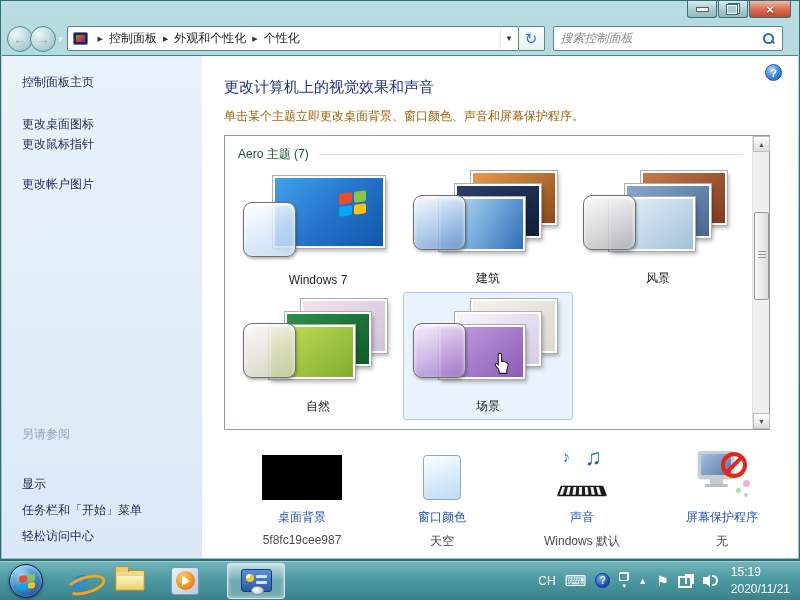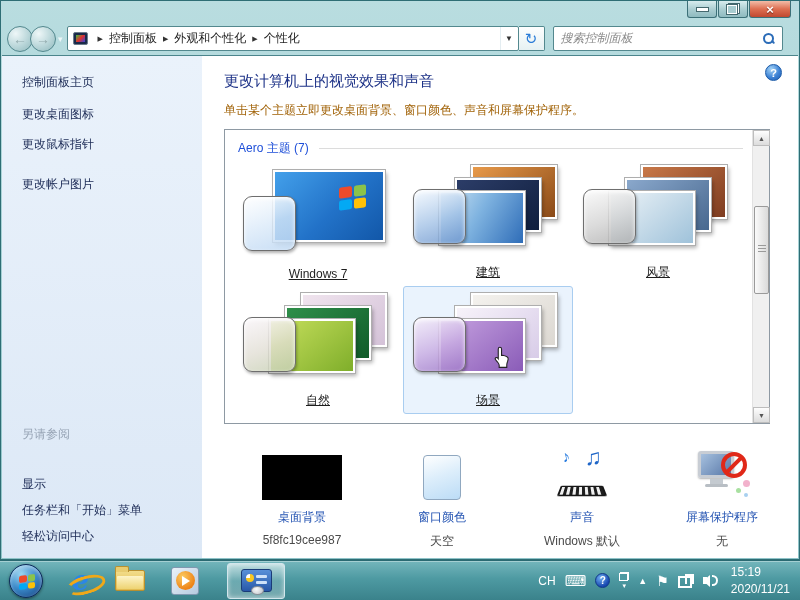--- a/index.html
+++ b/index.html
@@ -46,43 +46,43 @@
   
   .wbody { position:absolute; top:54px; left:1px; right:1px; bottom:1px; background:#fff; border-top:1px solid #4b858c; display:flex; }
   .sidebar { width:200px; flex:0 0 auto; background:linear-gradient(180deg,#eaf2fb 0%,#dce8f6 100%); position:relative; font-size:12px; }
   .side-link { position:absolute; left:20px; color:#1b2a55; cursor:default; white-space:nowrap; }
   .side-muted { position:absolute; left:20px; color:#98a5b6; white-space:nowrap; }
 
   .content { flex:1; position:relative; padding:16px 0 0 22px; }
   .help-btn { position:absolute; top:8px; right:16px; width:17px; height:17px; border-radius:50%; border:1px solid #1a5aa8;
     background:radial-gradient(circle at 35% 28%, #a6d4f6 0%, #3f84d6 55%, #1f5cb0 100%); color:#fff; font-size:11px; font-weight:bold;
     display:flex; align-items:center; justify-content:center; }
-  .page-title { font-size:15px; font-weight:400; color:#1d3287; }
+  .page-title { font-size:15px; font-weight:400; color:#1d3287; margin-top:6px; }
   .subtitle { font-size:12px; color:#a16207; margin-top:11px; }
 
   
   .themebox { margin-top:10px; width:546px; height:295px; border:1px solid #8e99a3; background:#fff; position:relative; }
   .group-header { display:flex; align-items:center; padding:10px 26px 0 13px; }
-  .group-label { font-size:12px; color:#1d4ed8; white-space:nowrap;text-align:center; }
+  .group-label { font-size:12px; color:#14532d; white-space:nowrap;text-align:center; }
   .group-rule { flex:1; height:1px; background:#dcdcdc; margin-left:10px; }
 
   .vscroll { position:absolute; top:0; right:0; bottom:0; width:17px; background:#f0f0f0; border-left:1px solid #e2e2e2; }
   .varrow { position:absolute; left:0; width:17px; height:16px; background:linear-gradient(180deg,#fefefe,#dcdcdc); border:1px solid #bdbdbd;
     color:#555; font-size:7px; display:flex; align-items:center; justify-content:center; }
   .varrow.up { top:0; } .varrow.down { bottom:0; }
   .vthumb { position:absolute; left:1px; top:76px; width:15px; height:88px; border:1px solid #9a9a9a; border-radius:2px;
     background:linear-gradient(90deg,#fafafa,#dadada); }
   .vthumb::after { content:''; position:absolute; left:3px; top:38px; width:8px; height:8px;
     background:repeating-linear-gradient(180deg,#9a9a9a 0 1px,transparent 1px 3px); }
 
   .themes-grid { position:absolute; left:8px; right:26px; top:28px; display:grid; grid-template-columns:1fr 1fr 1fr; grid-template-rows:128px 128px; }
   .theme-item { position:relative; display:flex; flex-direction:column; align-items:center; justify-content:flex-end; padding-bottom:4px;
     border:1px solid transparent; border-radius:3px; }
   .theme-item.hovered { background:#eaf3fd; border-color:#a9cdf0; }
-  .theme-label { font-size:12px; color:#1e1e1e; margin-top:3px;text-decoration:underline; }
+  .theme-label { font-size:12px; color:#1e1e1e; margin-top:3px; }
   .stack { position:relative; width:150px; height:96px; }
   .card { position:absolute; width:86px; height:54px; border:2px solid #fff; outline:1px solid #aeaeae; box-shadow:2px 3px 4px rgba(0,0,0,.3); }
   .c3 { left:58px; top:0; } .c2 { left:42px; top:13px; } .c1 { left:26px; top:26px; }
   .glass { position:absolute; left:0; top:24px; width:53px; height:55px; border-radius:9px; border:1px solid #6e6e6e;
     box-shadow:1px 2px 3px rgba(0,0,0,.3), inset 0 2px 4px rgba(255,255,255,.9); }
 
   .card-w7 { left:30px; top:2px; width:112px; height:72px; background:linear-gradient(135deg,#43a0ea 0%,#2272c8 55%,#1257a8 100%); }
   .w7flag { position:absolute; right:17px; top:14px; width:27px; height:23px; display:grid; grid-template-columns:1fr 1fr; gap:2px; transform:skewY(-7deg); }
   .w7flag span { border-radius:2px; }
   .f1{background:#ee4b2b;} .f2{background:#8bc34a;} .f3{background:#03a9f4;} .f4{background:#ffc107;}
@@ -239,21 +239,21 @@
       <div class="searchbox">
         <span class="search-ph">搜索控制面板</span>
         <span class="magnifier"></span>
       </div>
     </div>
 
     <div class="wbody">
 
       <div class="sidebar">
         <div class="side-link" style="top:18px">控制面板主页</div>
-        <div class="side-link" style="top:50px">更改桌面图标</div>
+        <div class="side-link" style="top:60px">更改桌面图标</div>
         <div class="side-link" style="top:80px">更改鼠标指针</div>
         <div class="side-link" style="top:120px">更改帐户图片</div>
         <div class="side-muted" style="top:370px">另请参阅</div>
         <div class="side-link" style="top:420px">显示</div>
         <div class="side-link" style="top:446px">任务栏和「开始」菜单</div>
         <div class="side-link" style="top:472px">轻松访问中心</div>
       </div>
 
       <div class="content">
         <div class="help-btn">

